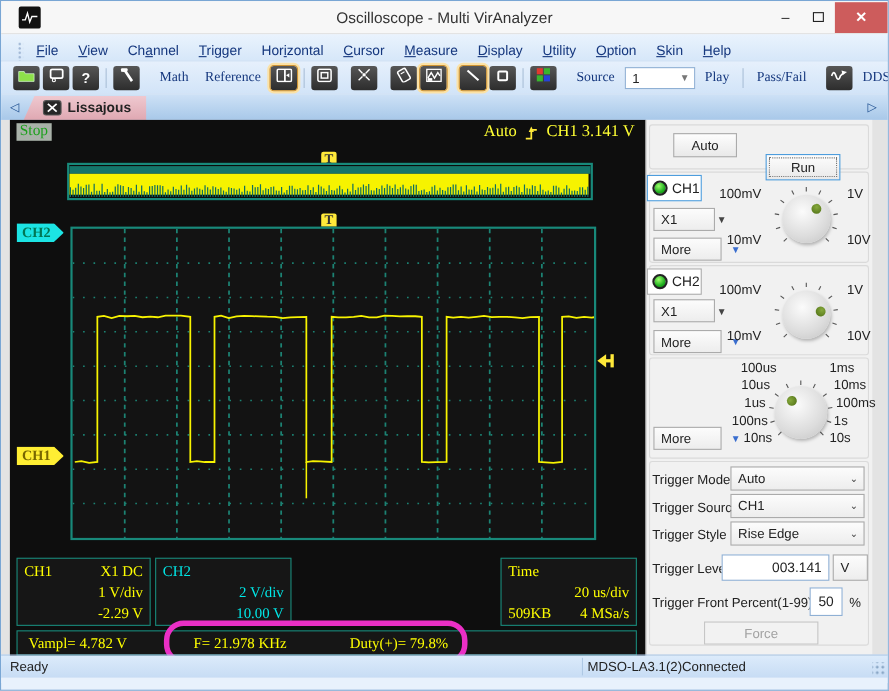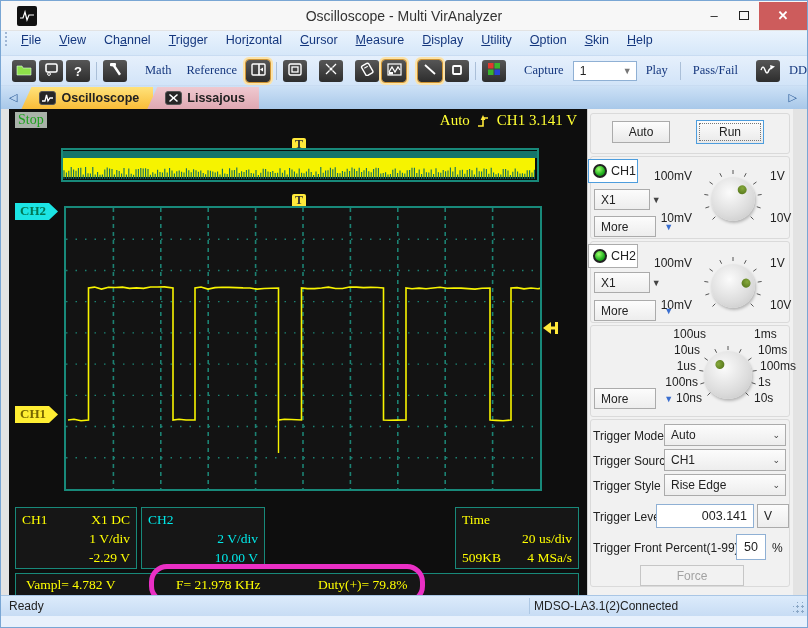--- a/index.html
+++ b/index.html
@@ -10,21 +10,21 @@
   
   .titlebar { height:30px; background:#f7f7f7; display:flex; align-items:center; position:relative; border-bottom:1px solid #e3e3e3; }
   .app-icon { width:20px; height:20px; margin-left:16px; background:#111; border-radius:2px; display:flex; align-items:center; justify-content:center; }
   .title-text { position:absolute; left:0; right:0; text-align:center; font-size:14px; color:#333; }
   .cap-btns { margin-left:auto; display:flex; align-items:center; height:100%; }
   .cap-btn { width:30px; height:28px; display:flex; align-items:center; justify-content:center; font-size:13px; color:#222; cursor:default; }
   .cap-close { width:48px; height:28px; background:#cd5c5c; color:#fff; display:flex; align-items:center; justify-content:center; font-size:13px; font-weight:bold; }
   .max-glyph { width:10px; height:9px; border:1.5px solid #222; display:inline-block; }
 
   
-  .menubar { height:25px; background:linear-gradient(#eaf3fd,#d6e7f9); display:flex; align-items:flex-start; padding-left:0; border-bottom:1px solid #c9dcf2; }
+  .menubar { height:25px; background:linear-gradient(#eaf3fd,#d6e7f9); display:flex; align-items:flex-end; padding-left:12px; border-bottom:1px solid #c9dcf2; }
   .grip { width:5px; height:70%; margin:0 3px; background-image:radial-gradient(circle,#9fb6d4 1px,transparent 1.2px); background-size:4px 4px; }
   .menu-item { padding:2px 9px; font-size:12.5px; color:#15377e; }
   .menu-item u { text-decoration:underline; }
 
   
   .toolbar { height:30px; background:linear-gradient(#e6f0fc,#d2e4f8); display:flex; align-items:center; padding:0 2px; border-bottom:1px solid #c9dcf2; }
   .tb-group { display:flex; align-items:center; gap:3px; padding:0 3px; }
   .tbtn { width:24px; height:22px; border-radius:3px; background:linear-gradient(#565656,#2d2d2d); display:flex; align-items:center; justify-content:center; }
   .tbtn.active { outline:1px solid #cf9433; box-shadow:0 0 0 3px #fbe2a7; }
   .tb-text { font-size:12.5px; color:#15377e; padding:3px 6px;font-family:Liberation Serif, serif; }
@@ -67,21 +67,21 @@
   .rbox .row { display:flex; justify-content:space-between; }
   .rbox.yel { color:#ffff00; }
   .rbox.cyn { color:#00e8e8; }
   .mbar { position:absolute; left:6px; top:464px; width:564px; height:23px; border:1px solid #18897a; background:#161616; color:#ffff00; font-size:13.5px; display:flex; align-items:center; }
   .mbar span { position:absolute; }
   .annot { position:absolute; left:140px; top:455px; width:276px; height:40px; border:5px solid #ea2fc5; border-radius:18px; pointer-events:none; }
 
   
   .group { position:absolute; left:2px; right:3px; border:1px solid #dadada; border-radius:3px; }
   .btn { background:linear-gradient(#fdfdfd,#e9e9e9); border:1px solid #ababab; font-size:12px; color:#222; display:flex; align-items:center; justify-content:center; position:absolute; }
-  .btn.run { border:1px solid #4d9ddd; }
+  .btn.run { border:1px solid #4d9ddd;margin-top:20px; }
   .btn.run .focusbox { border:1px dotted #777; position:absolute; inset:2px; display:flex; align-items:center; justify-content:center; }
   .btn.disabled { color:#a2a2a2; border-color:#c6c6c6; background:#f2f2f2; }
   .chbtn { position:absolute; width:50px; height:24px; background:#fff; border:1px solid #ababab; display:flex; align-items:center; gap:4px; padding-left:4px; font-size:12.5px; }
   .chbtn.sel { border:1px solid #4d9ddd; }
   .led { width:14px; height:14px; border-radius:50%; background:radial-gradient(circle at 38% 32%, #9dff6b, #1fae1f 60%, #0c7a0c); border:2px solid #222; }
   .combo { position:absolute; background:linear-gradient(#fcfcfc,#ededed); border:1px solid #ababab; font-size:12px; color:#222; display:flex; align-items:center; padding-left:6px;gap:36px; }
   .combo .varr { margin-left:auto; margin-right:5px; color:#3a6ecf; font-size:9px; }
   .combo .darr { margin-left:auto; margin-right:5px; color:#444; font-size:9px; }
   .field { position:absolute; background:#fff; border:1px solid #8fb0d4; font-size:12.5px; color:#222; display:flex; align-items:center; }
   .field.right { justify-content:flex-end; padding-right:6px; }
@@ -234,21 +234,21 @@
           <span><svg width="14" height="14" viewBox="0 0 14 14">
               <rect x="1" y="1" width="5.5" height="5.5" fill="#e03a2f"></rect>
               <rect x="7.5" y="1" width="5.5" height="5.5" fill="#39b52e"></rect>
               <rect x="1" y="7.5" width="5.5" height="5.5" fill="#39b52e"></rect>
               <rect x="7.5" y="7.5" width="5.5" height="5.5" fill="#2743d8"></rect>
             </svg></span>
         </div>
       </div>
       <div class="grip"></div>
       <div class="tb-group">
-        <div class="tb-text">Capture</div>
+        <div class="tb-text">Source</div>
         <div class="tb-combo">
           <span>1</span>
           <span class="arr">▼</span>
         </div>
         <div class="tb-text">Play</div>
         <div class="tb-sep"></div>
         <div class="tb-text">Pass/Fail</div>
       </div>
       <div class="grip"></div>
       <div class="tb-group">
@@ -258,28 +258,20 @@
               <polygon points="10,2 15,3.5 11,6.5" fill="#fff"></polygon>
             </svg></span>
         </div>
         <div class="tb-text">DDS</div>
       </div>
     </div>
 
   <div class="tabstrip">
     <div class="tab-arrow">◁</div>
     <div id="tabs" style="display:flex;align-items:flex-end;">
-        <div class="tab c0 active">
-          <span class="tab-ico">
-            <svg width="13" height="10" viewBox="0 0 13 10">
-              <polyline points="1,8 4,8 5.5,2 7,8 9,5 12,5" fill="none" stroke="#fff" stroke-width="1.3"></polyline>
-            </svg>
-          </span>
-          <span>Oscilloscope</span>
-        </div>
         <div class="tab c2">
           <span class="tab-ico">
             <svg width="11" height="10" viewBox="0 0 11 10">
               <g stroke="#fff" stroke-width="1.6">
                 <line x1="1.5" y1="1.5" x2="9.5" y2="8.5"></line>
                 <line x1="9.5" y1="1.5" x2="1.5" y2="8.5"></line>
               </g>
             </svg>
           </span>
           <span>Lissajous</span>

